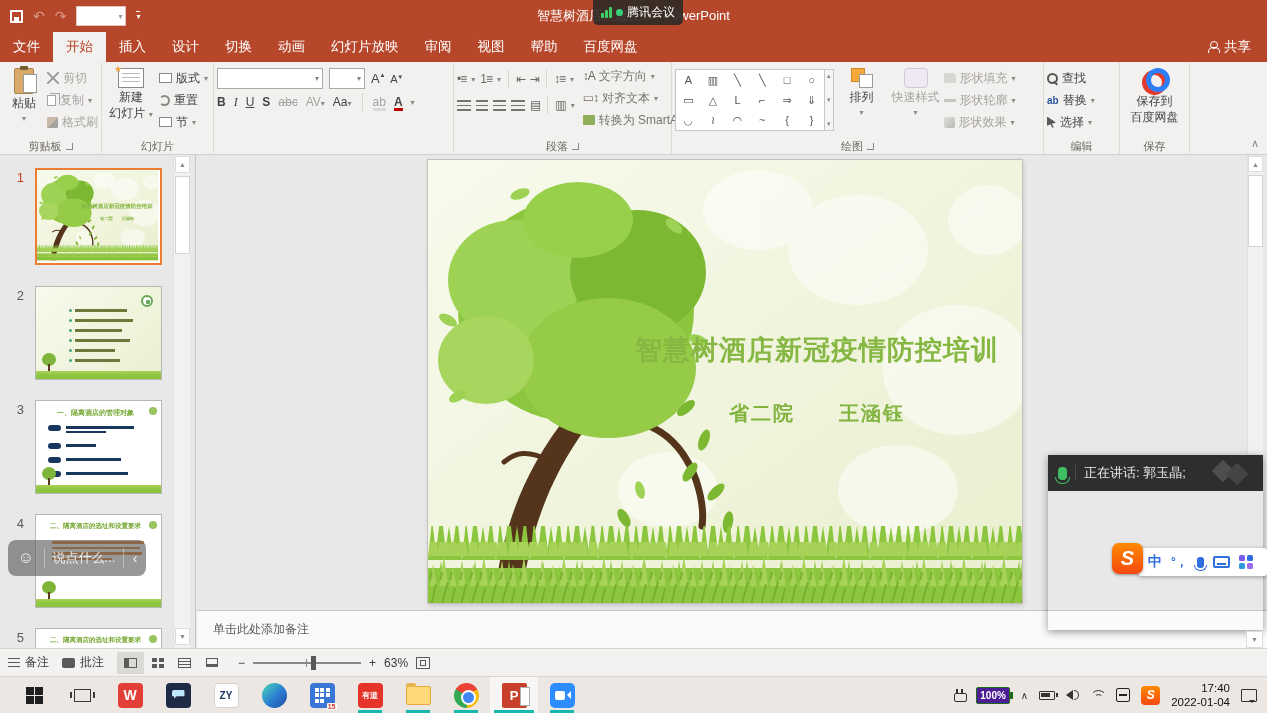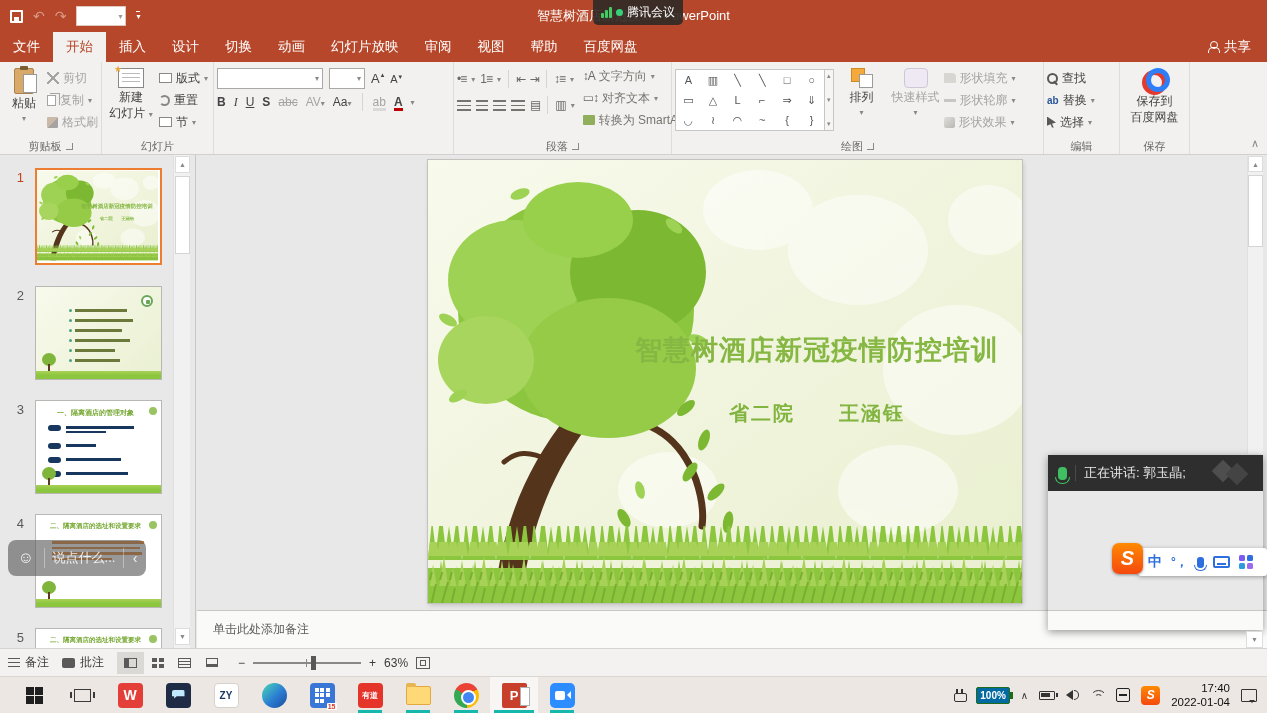--- a/index.html
+++ b/index.html
@@ -230,21 +230,21 @@
 .tk-chrome::after{content:"";position:absolute;left:7px;top:7px;width:11px;height:11px;background:#4285F4;border:2.5px solid #fff;border-radius:50%}
 .tk-ppt{background:#C8402B;font-size:13px;position:relative;border-radius:2px}
 .tk-ppt::after{content:"";position:absolute;right:-3px;top:4px;width:8px;height:17px;background:#fff;border:1px solid #B0B0B0}
 .tk-meet{background:#2D8CFF;position:relative;border-radius:5px}
 .tk-meet::before{content:"";position:absolute;left:5px;top:8px;width:10px;height:9px;background:#fff;border-radius:2px}
 .tk-meet::after{content:"";position:absolute;right:4px;top:8px;border:4.5px solid transparent;border-right-color:#fff}
 .tray{margin-left:auto;display:flex;align-items:center;gap:11px;padding-right:10px}
 .plug{width:11px;height:13px;position:relative}
 .plug::before{content:"";position:absolute;left:0;bottom:0;width:11px;height:7px;border:1.5px solid #333;border-radius:2px}
 .plug::after{content:"";position:absolute;left:2px;top:0;width:2px;height:4px;background:#333;box-shadow:5px 0 #333}
-.batt{height:17px;background:#0369a1;border:1px solid #1E6B1E;border-radius:2px;color:#fff;font-size:10px;font-weight:bold;display:flex;align-items:center;padding:0 3px;position:relative}
+.batt{height:17px;background:#4c1d95;border:1px solid #1E6B1E;border-radius:2px;color:#fff;font-size:10px;font-weight:bold;display:flex;align-items:center;padding:0 3px;position:relative}
 .batt::after{content:"";position:absolute;right:-4px;top:4px;width:3px;height:7px;background:#1E6B1E}
 .chev{font-size:10px;color:#333}
 .batt2{width:16px;height:9px;border:1.5px solid #333;border-radius:1px;position:relative;background:linear-gradient(#333,#333) 1px 1px/9px 4px no-repeat}
 .batt2::after{content:"";position:absolute;right:-4px;top:1px;width:2px;height:4px;background:#333}
 .vol{display:flex;align-items:center}
 .vol .tri{width:0;height:0;border-top:5px solid transparent;border-bottom:5px solid transparent;border-right:7px solid #333}
 .vol .arc{width:5px;height:10px;border:1.5px solid #333;border-left:none;border-radius:0 6px 6px 0;margin-left:1px}
 .wifi{width:15px;height:11px;position:relative}
 .wifi::before{content:"";position:absolute;left:0;top:0;width:15px;height:15px;border:1.7px solid #333;border-radius:50%;clip-path:polygon(0 0,100% 0,50% 50%)}
 .wifi::after{content:"";position:absolute;left:4px;top:4px;width:7px;height:7px;border:1.7px solid #333;border-radius:50%;clip-path:polygon(0 0,100% 0,50% 50%)}

